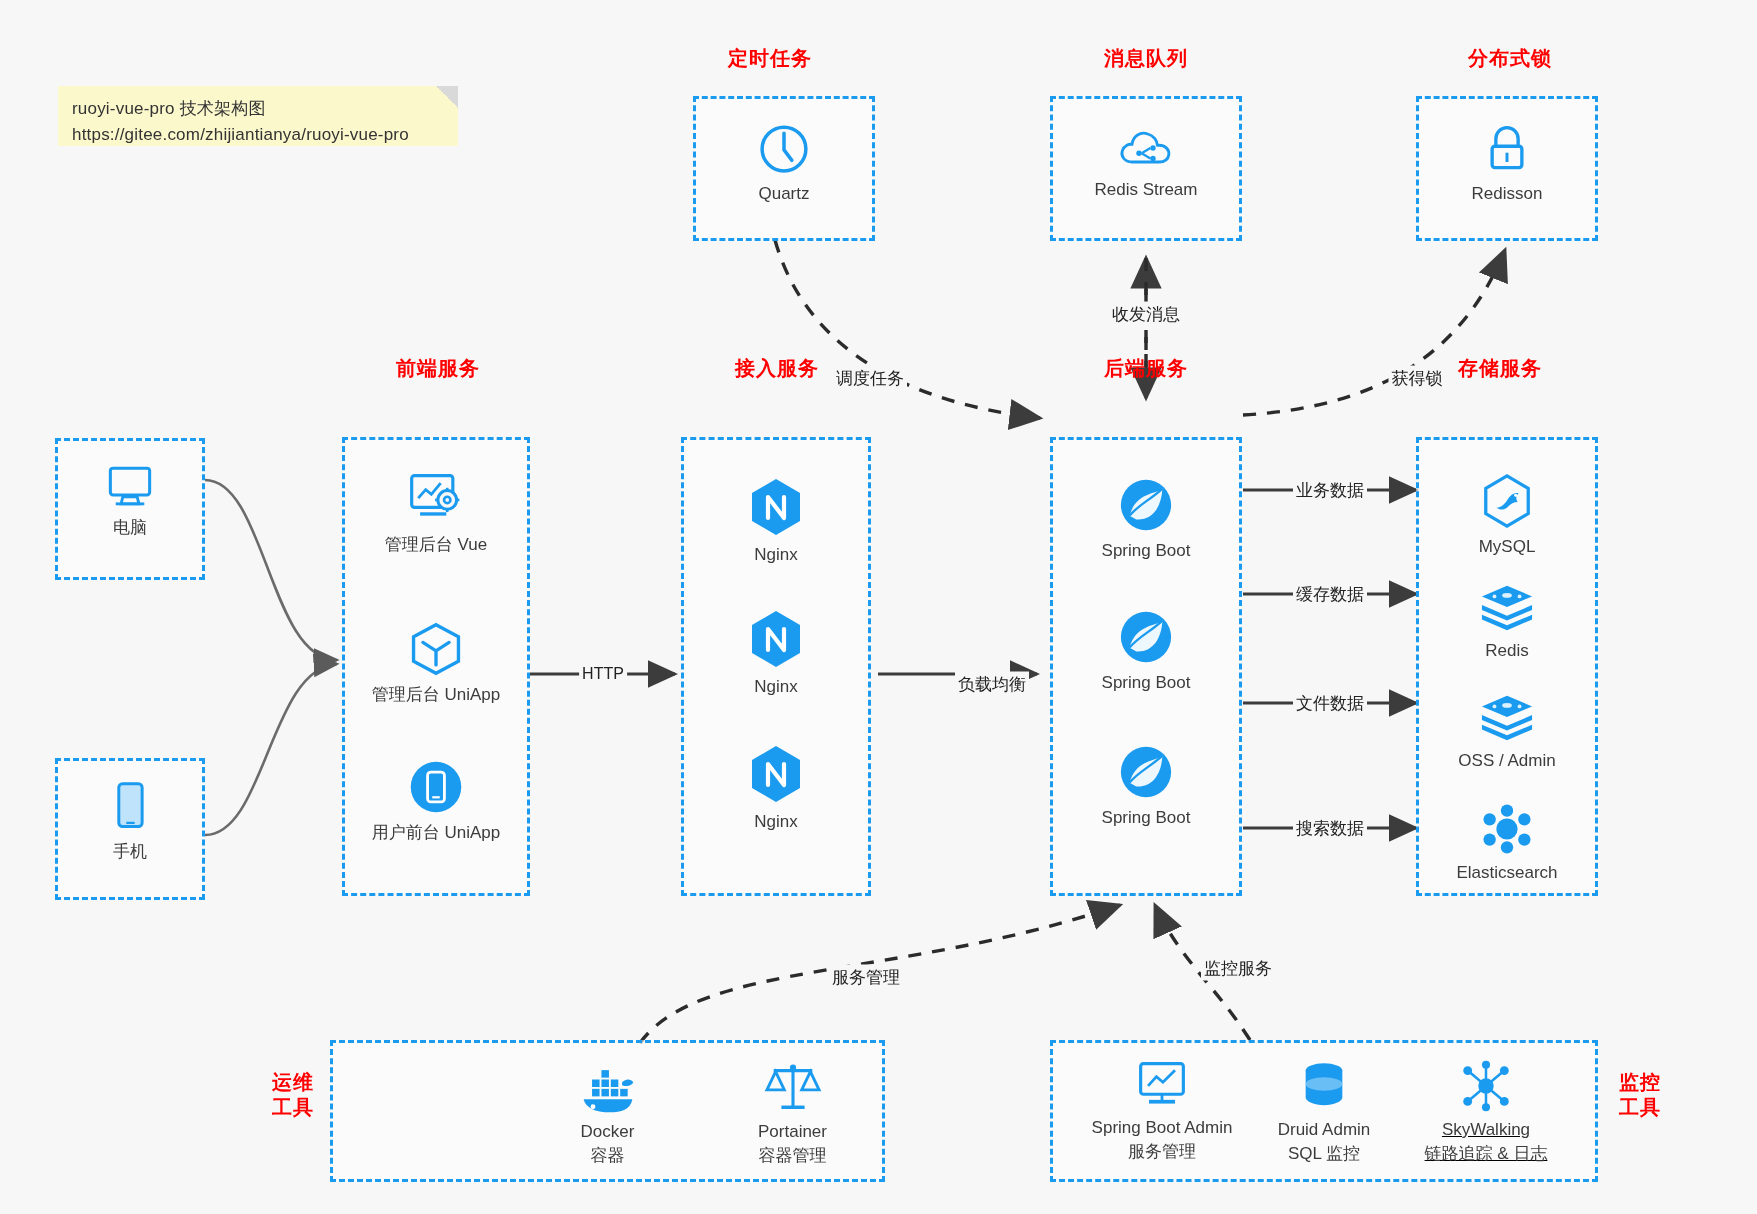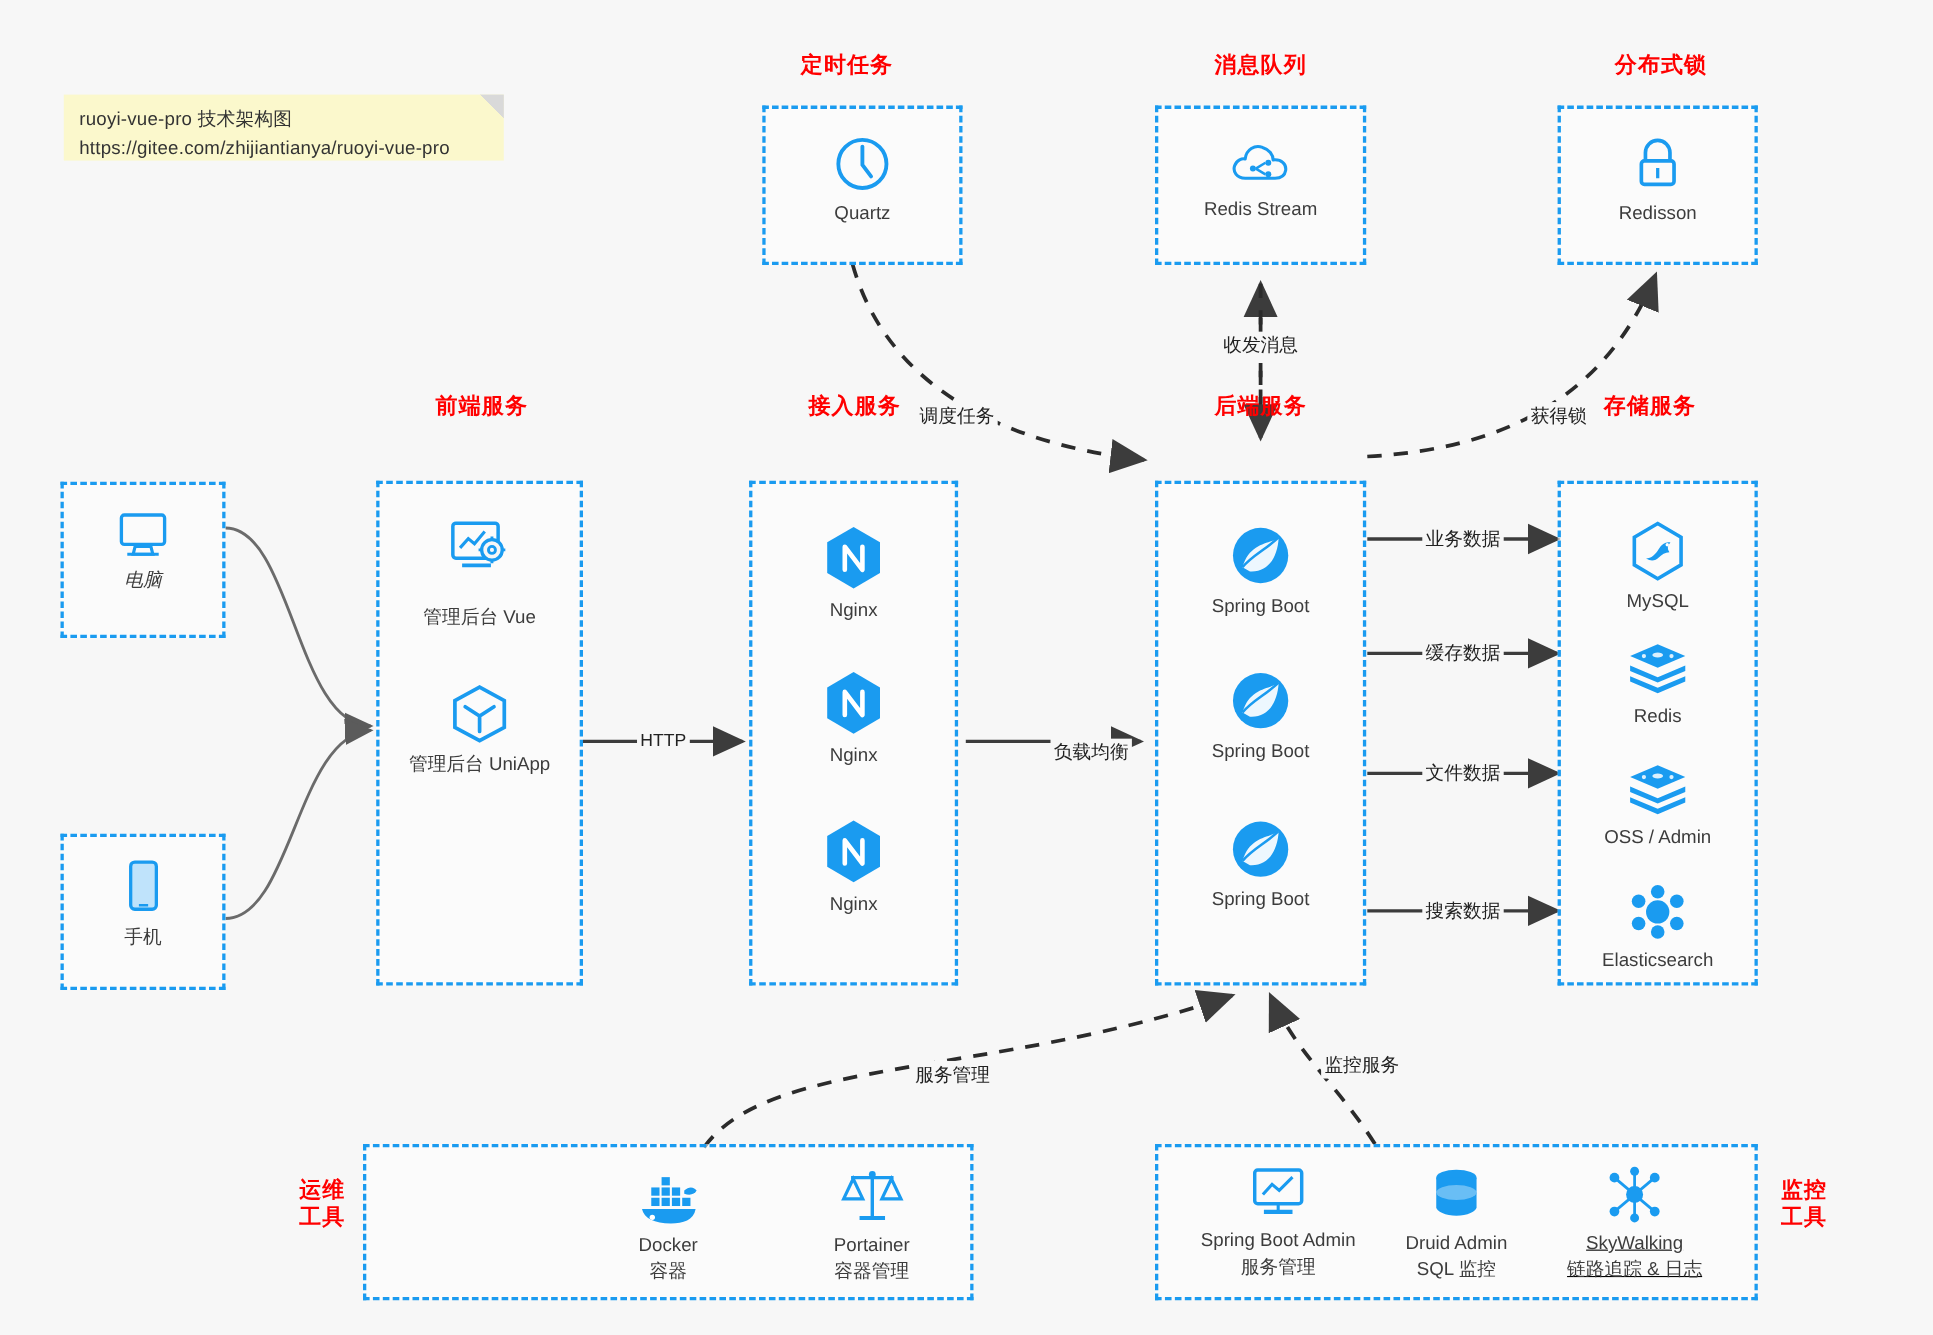--- a/index.html
+++ b/index.html
@@ -143,21 +143,21 @@
     <div class="node" style="top:22px;">
       <svg class="ico" width="52" height="56" viewBox="0 0 56 60">
         <path d="M16 27 L16 19 A12 12 0 0 1 40 19 L40 27" fill="none" stroke="#1a9bf0" stroke-width="3.6"></path>
         <rect x="12" y="27" width="32" height="23" rx="3" fill="none" stroke="#1a9bf0" stroke-width="3.6"></rect>
         <line x1="28" y1="34" x2="28" y2="44" stroke="#1a9bf0" stroke-width="3.2"></line>
       </svg>
       <div class="cap">Redisson</div>
     </div>
   </div>
 
-  <div class="box" style="left:55px;top:438px;width:150px;height:142px;font-style:italic;">
+  <div class="box" style="left:55px;top:438px;width:150px;height:142px;">
     <div class="node" style="top:20px;">
       <svg class="ico" width="54" height="50" viewBox="0 0 60 56">
         <rect x="8" y="8" width="44" height="30" rx="3" fill="none" stroke="#1a9bf0" stroke-width="3.4"></rect>
         <path d="M22 40 L38 40 L40 48 L20 48 Z" fill="none" stroke="#1a9bf0" stroke-width="3.2"></path>
         <line x1="14" y1="48" x2="46" y2="48" stroke="#1a9bf0" stroke-width="3.2"></line>
       </svg>
       <div class="cap">电脑</div>
     </div>
   </div>
 
@@ -166,21 +166,21 @@
       <svg class="ico" width="46" height="56" viewBox="0 0 48 60">
         <rect x="12" y="5" width="25" height="46" rx="4" fill="#bfe3fb" stroke="#1a9bf0" stroke-width="3.2"></rect>
         <line x1="20" y1="47" x2="29" y2="47" stroke="#1a9bf0" stroke-width="2.4"></line>
       </svg>
       <div class="cap">手机</div>
     </div>
   </div>
 
   <div class="grp-title" style="left:368px;top:355px;width:140px;">前端服务</div>
   <div class="box" style="left:342px;top:437px;width:188px;height:459px;">
-    <div class="node" style="top:30px;gap:16px;">
+    <div class="node" style="top:30px;">
       <svg class="ico" width="62" height="58" viewBox="0 0 66 62">
         <rect x="7" y="6" width="44" height="34" rx="3" fill="none" stroke="#1a9bf0" stroke-width="3.4"></rect>
         <path d="M14 30 L22 21 L28 26 L38 14" fill="none" stroke="#1a9bf0" stroke-width="3"></path>
         <line x1="16" y1="47" x2="44" y2="47" stroke="#1a9bf0" stroke-width="3.6"></line>
         <circle cx="45" cy="32" r="10" fill="#f7f7f7" stroke="#1a9bf0" stroke-width="3.2"></circle>
         <circle cx="45" cy="32" r="3.4" fill="none" stroke="#1a9bf0" stroke-width="2.8"></circle>
         <g stroke="#1a9bf0" stroke-width="2.8">
           <line x1="45" y1="19" x2="45" y2="23"></line>
             <line x1="45" y1="41" x2="45" y2="45"></line>
           <line x1="32" y1="32" x2="36" y2="32"></line>
@@ -188,20 +188,28 @@
         </g>
       </svg>
       <div class="cap">管理后台 Vue</div>
     </div>
     <div class="node" style="top:180px;">
       <svg class="ico" width="58" height="58" viewBox="0 0 62 62">
         <path d="M31 5 L55 18 L55 44 L31 57 L7 44 L7 18 Z" fill="none" stroke="#1a9bf0" stroke-width="3.6"></path>
         <path d="M17 24 L31 33 L45 24 M31 33 L31 48" fill="none" stroke="#1a9bf0" stroke-width="3.6" stroke-linecap="round"></path>
       </svg>
       <div class="cap">管理后台 UniApp</div>
+    </div>
+    <div class="node" style="top:318px;">
+      <svg class="ico" width="58" height="58" viewBox="0 0 62 62">
+        <circle cx="31" cy="31" r="27" fill="#1a9bf0"></circle>
+        <rect x="22" y="15" width="18" height="32" rx="3.5" fill="none" stroke="#ffffff" stroke-width="3"></rect>
+        <line x1="27" y1="42" x2="35" y2="42" stroke="#ffffff" stroke-width="2.4"></line>
+      </svg>
+      <div class="cap">用户前台 UniApp</div>
     </div>
   </div>
 
   <div class="grp-title" style="left:707px;top:355px;width:140px;">接入服务</div>
   <div class="box" style="left:681px;top:437px;width:190px;height:459px;">
     <div class="node" style="top:36px;">
       <svg class="ico" width="58" height="62" viewBox="0 0 58 62">
         <path d="M29 3 L53 17 L53 45 L29 59 L5 45 L5 17 Z" fill="#1a9bf0"></path>
         <path d="M21 42 L21 21 L37 42 L37 21" fill="none" stroke="#ffffff" stroke-width="4.2" stroke-linecap="round" stroke-linejoin="round"></path>
       </svg>

